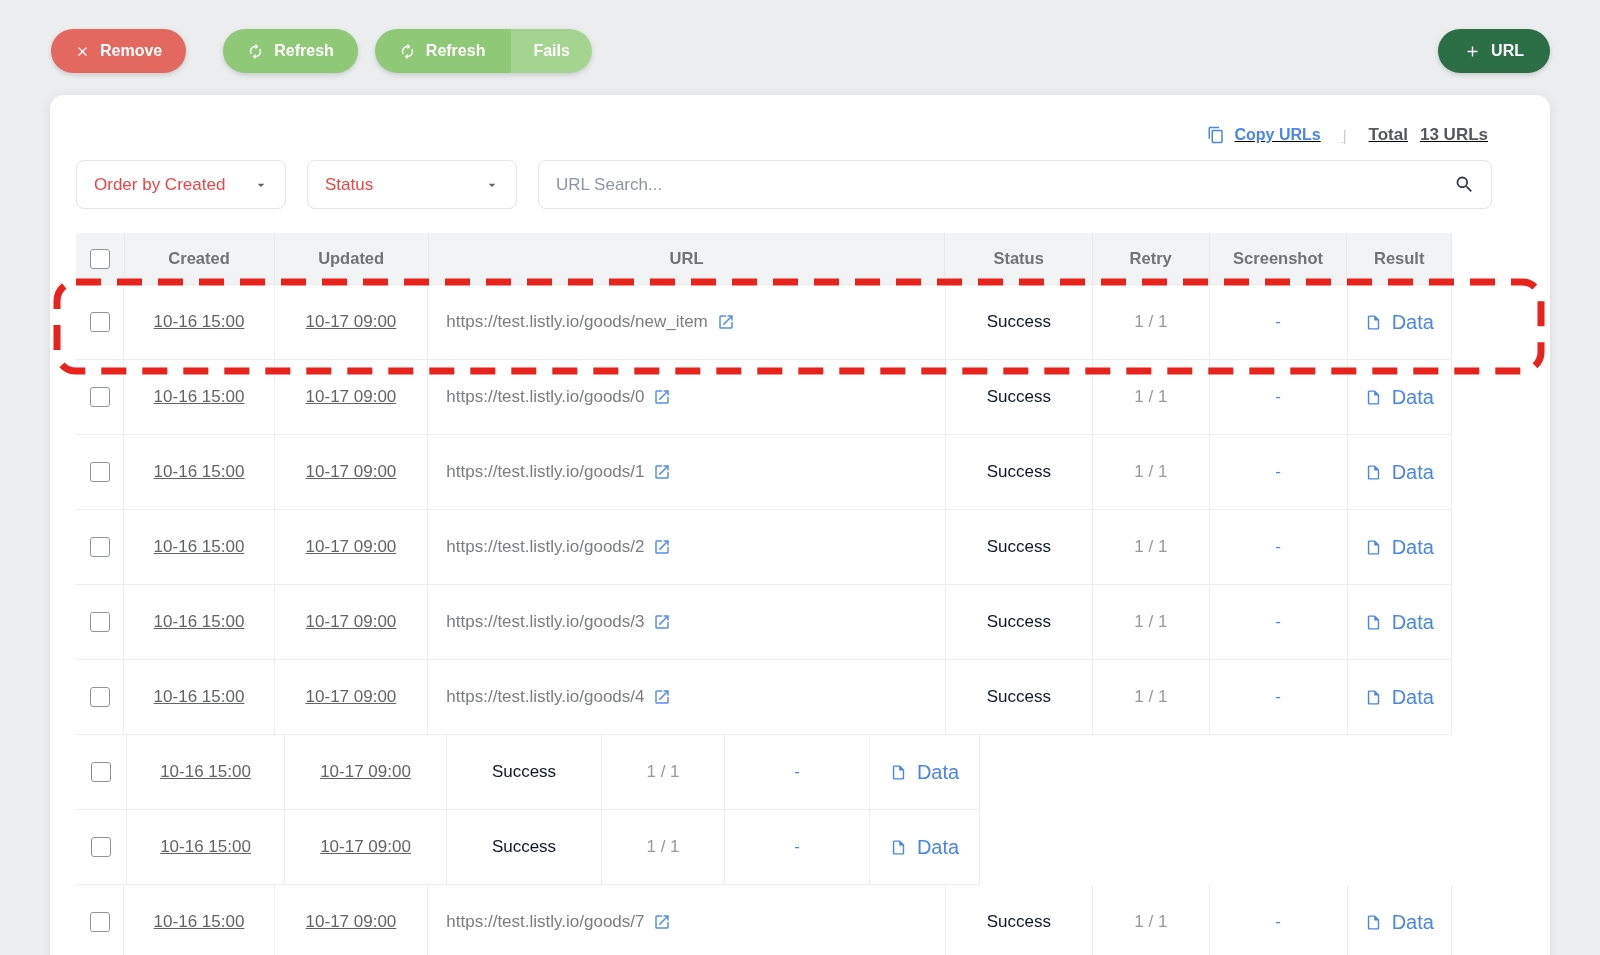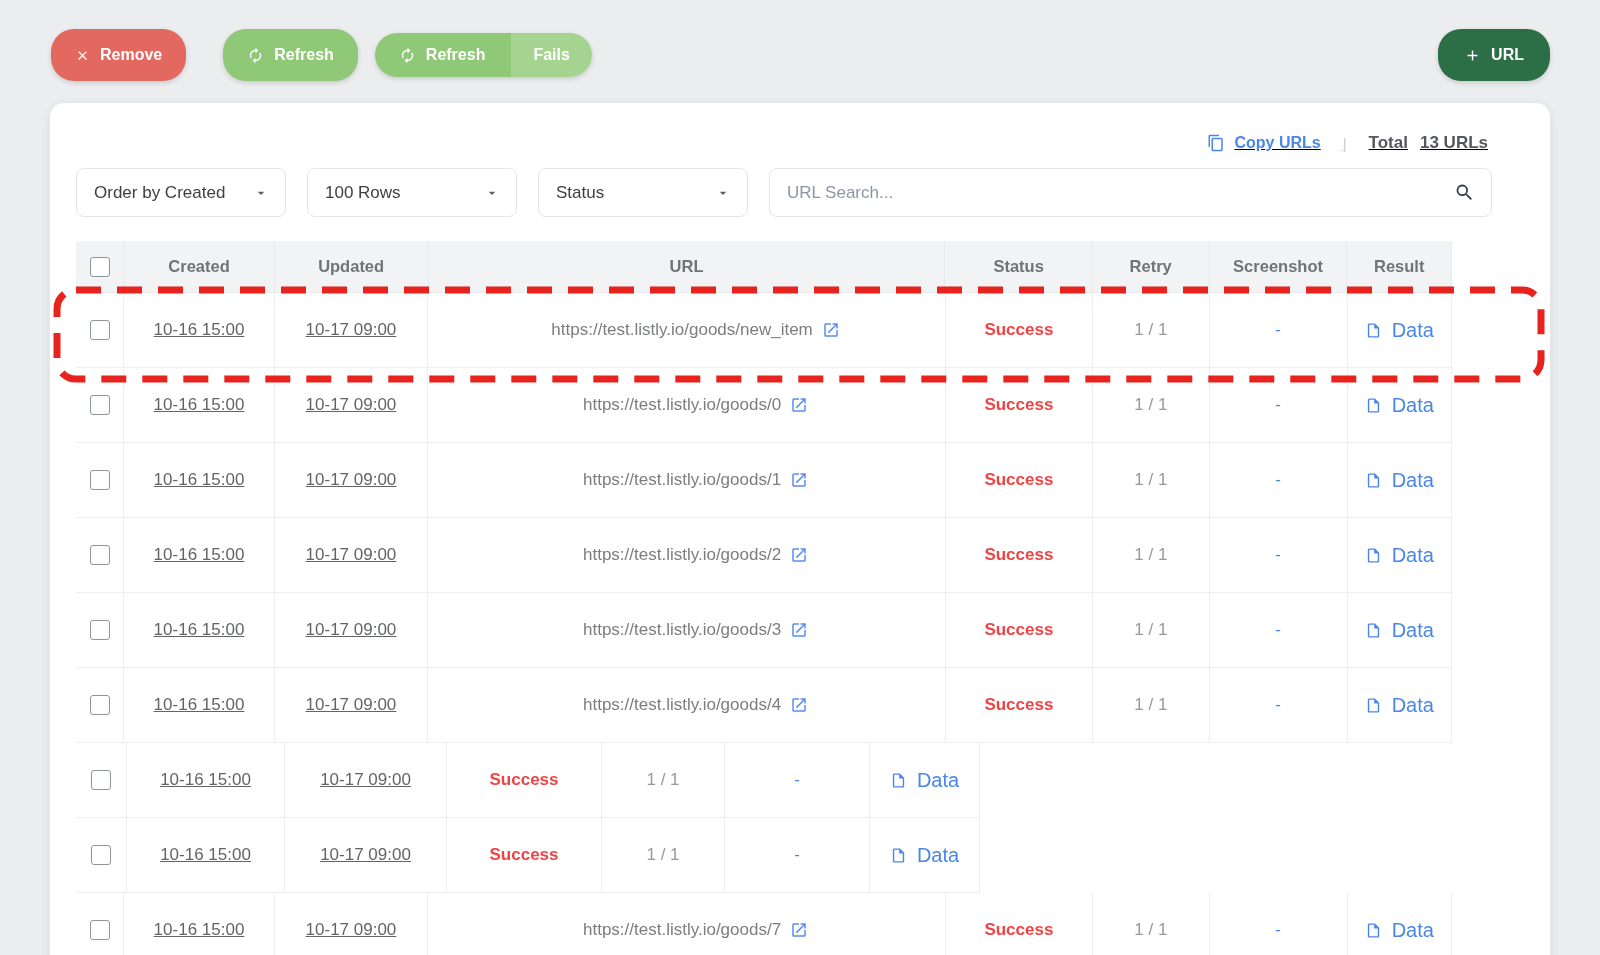--- a/index.html
+++ b/index.html
@@ -9,21 +9,21 @@
     background: #ecedef;
     font-family: "Liberation Sans", "DejaVu Sans", sans-serif;
   }
   
   .toolbar {
     display: flex; align-items: center;
     padding: 29px 50px 0 51px;
   }
   .btn {
     display: inline-flex; align-items: center; justify-content: center;
-    height: 52px; border: none; border-radius: 23px;
+    height: 44px; border: none; border-radius: 23px;
     color: #fff; font-size: 16px; font-weight: bold;
     font-family: inherit; cursor: pointer;
     padding: 0 24px; gap: 10px;
     box-shadow: 0 2px 5px rgba(0,0,0,.15);
   }
   .btn svg { flex: 0 0 auto; }
   .btn-remove { background: #e3685f; margin-right: 37px; }
   .btn-refresh { background: #8fc877; margin-right: 17px; }
   .btn-split {
     display: inline-flex; height: 44px; border-radius: 23px; overflow: hidden;
@@ -59,21 +59,21 @@
   .meta-divider { color: #c9ccd1; margin: 0 22px; font-size: 15px; }
   .meta-total { color: #54575b; font-size: 17px; font-weight: bold; display: inline-flex; gap: 12px; }
 
   
   .filter-row { display: flex; align-items: center; margin-top: 12px; }
   .dropdown {
     display: flex; align-items: center; justify-content: space-between;
     width: 210px; height: 49px;
     border: 1px solid #e3e5e9; border-radius: 8px;
     padding: 0 16px 0 17px; margin-right: 21px;
-    color: #404040; font-size: 17px; cursor: pointer; background: #fff;
+    color: #ef4444; font-size: 17px; cursor: pointer; background: #fff;
   }
   .search-box {
     flex: 1; height: 49px; margin-right: 32px;
     border: 1px solid #e3e5e9; border-radius: 8px;
     display: flex; align-items: center; padding: 0 16px 0 17px;
   }
   .search-box input {
     flex: 1; border: none; outline: none; font-size: 17px;
     font-family: inherit; color: #3d4450; background: transparent;
   }
@@ -81,37 +81,37 @@
 
   
   .table-wrap { margin-top: 24px; position: relative; }
   .trow { display: flex; width: 1376px; }
   .cell {
     display: flex; align-items: center; justify-content: center;
     border-right: 1px solid #eceef0; border-bottom: 1px solid #eceef0;
     font-size: 17px; overflow: hidden; white-space: nowrap;
   }
   .c1 { width: 51px; }  .c2 { width: 158px; } .c3 { width: 162px; }
-  .c4 { width: 544px; justify-content: center; padding-left: 18px; }
+  .c4 { width: 544px; justify-content: flex-start; padding-left: 18px; }
   .c5 { width: 155px; } .c6 { width: 123px; } .c7 { width: 145px; } .c8 { width: 110px; border-right: 1px solid #eceef0; }
   .thead .cell {
     height: 52px; background: #f1f3f4; color: #717477; font-weight: bold;
     font-size: 16.5px; border-right: 1px solid #e7e9eb; border-bottom: 1px solid #e9ebee;
   }
   .tbody .cell { height: 75px; background: #fff; }
   .checkbox {
     width: 20px; height: 20px; border: 1.5px solid #8f9499;
     border-radius: 3px; background: #fff; cursor: pointer;
   }
   .cell-date { color: #636466; text-decoration: underline; }
   .url-link {
     display: inline-flex; align-items: center; gap: 9px;
     color: #7c7d7f; text-decoration: none; font-size: 17px; cursor: pointer;
   }
-  .cell-status { color: #ef4444; font-weight: bold; }
+  .cell-status { color: #0f172a; font-weight: normal; }
   .cell-retry { color: #97999d; }
   .cell-shot { color: #4a86e8; }
   .data-link {
     display: inline-flex; align-items: center; gap: 10px;
     color: #4a86e8; font-size: 20px; text-decoration: none; cursor: pointer;
   }
   
   .annotation { position: absolute; left: -24px; top: 44px; pointer-events: none; overflow: visible; }
 </style>
 </head>
@@ -181,28 +181,20 @@
   <div class="filter-row">
     <div class="dropdown">
       <span>Order by Created</span>
       <span style="display:inline-flex">
         <svg width="16" height="16" viewBox="0 0 24 24" fill="#5b6068">
             <path d="M7 10l5 5 5-5z"></path>
           </svg>
       </span>
     </div>
     <div class="dropdown">
-      <span>100 Rows</span>
-      <span style="display:inline-flex">
-        <svg width="16" height="16" viewBox="0 0 24 24" fill="#5b6068">
-            <path d="M7 10l5 5 5-5z"></path>
-          </svg>
-      </span>
-    </div>
-    <div class="dropdown">
       <span>Status</span>
       <span style="display:inline-flex">
         <svg width="16" height="16" viewBox="0 0 24 24" fill="#5b6068">
             <path d="M7 10l5 5 5-5z"></path>
           </svg>
       </span>
     </div>
     <div class="search-box">
       <input type="text" placeholder="URL Search..." style="">
       <span style="display:inline-flex;cursor:pointer">

